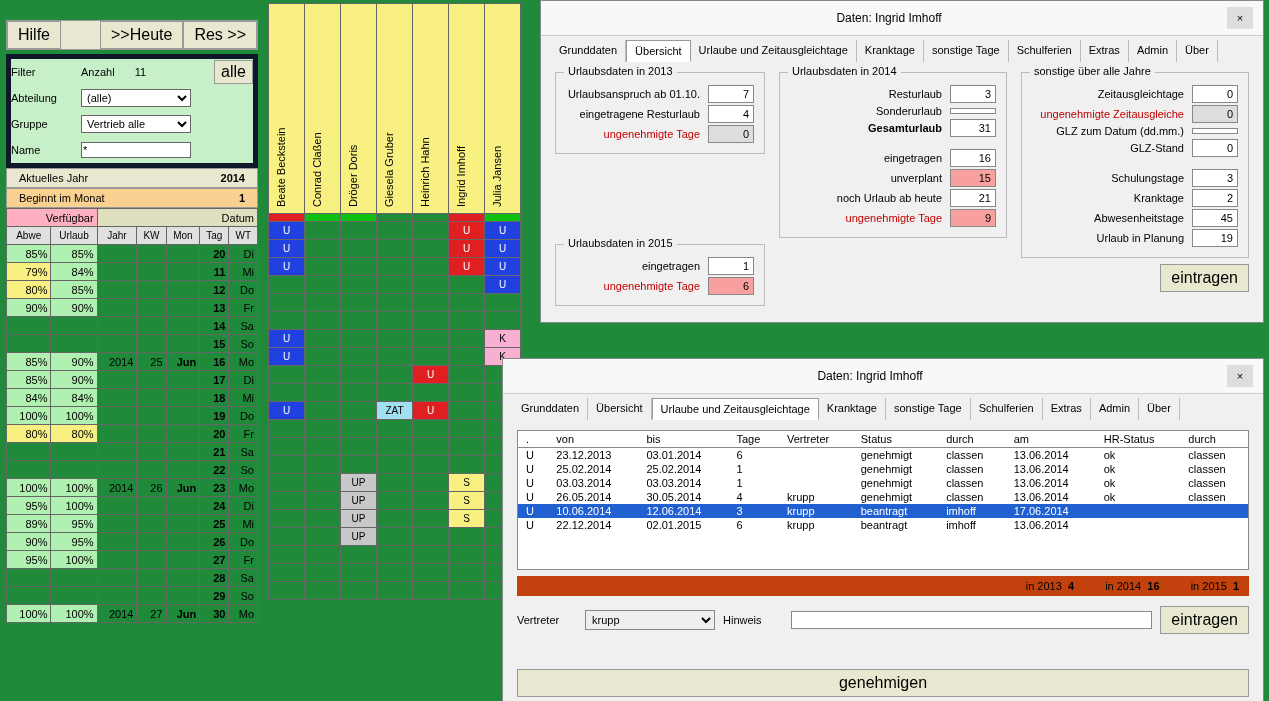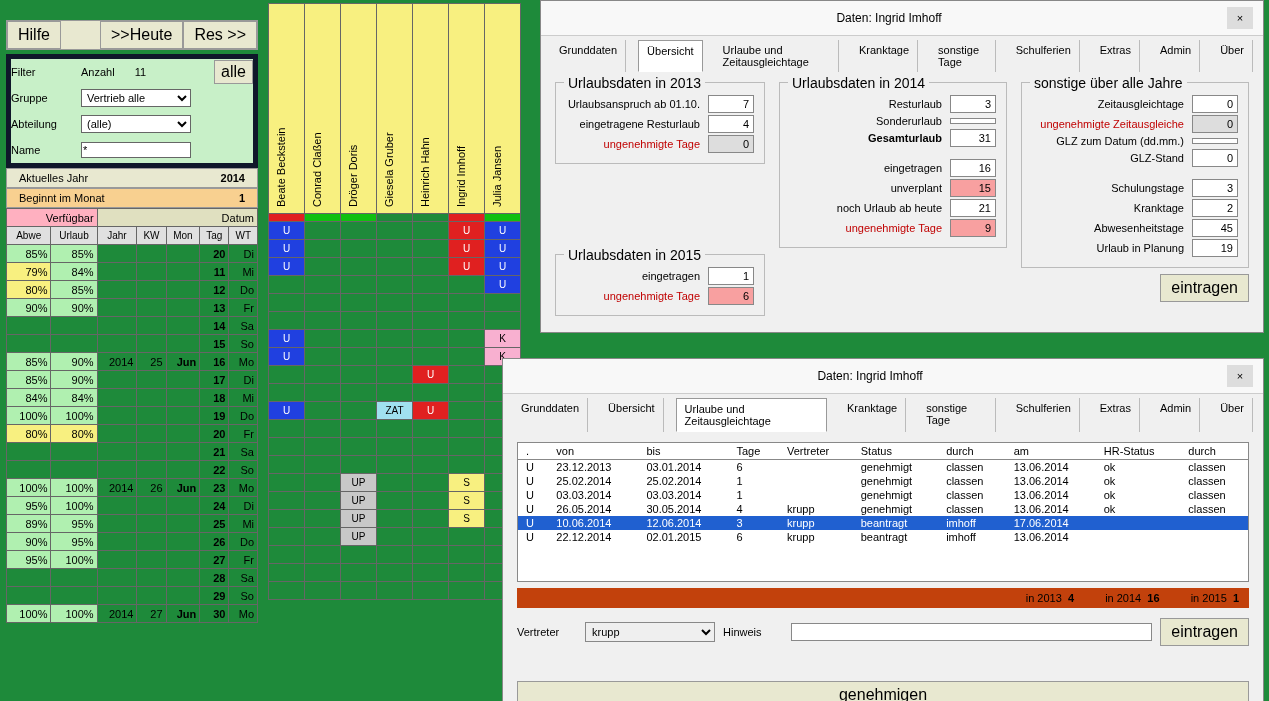--- a/index.html
+++ b/index.html
@@ -40,27 +40,27 @@
 .yel { background: #f8f080; }
 .pnk { background: #f8b0d0; }
 .cyn { background: #a0e0f0; }
 .gry { background: #c8c8c8; }
 
 
 .dlg { position: absolute; background: #f0f0f0; border: 1px solid #888; }
 .dlg-title { background: #f8f8f8; padding: 6px 10px; display: flex; align-items: center; border-bottom: 1px solid #ccc; }
 .dlg-title .t { flex: 1; text-align: center; font-size: 12px; }
 .dlg-close { width: 26px; height: 22px; background: #ddd; text-align: center; line-height: 22px; cursor: pointer; margin-left:auto; }
-.tabs { display: flex; padding: 4px 10px 0 10px; gap: 12px; }
+.tabs { display: flex; padding: 4px 10px 0 10px; gap: 0; }
 .tab { padding: 4px 8px; font-size: 11px; cursor: pointer; border-right: 1px solid #bbb; }
 .tab.active { background: #fff; border: 1px solid #999; border-bottom: 1px solid #fff; }
 .dlg-body { padding: 10px 14px; background: #f0f0f0; }
 
 .grp { border: 1px solid #bbb; padding: 10px 10px 8px 10px; position: relative; margin-bottom: 6px; }
-.grp-t { position: absolute; top: -8px; left: 8px; background: #f0f0f0; padding: 0 4px; font-size: 14px; }
+.grp-t { position: absolute; top: -8px; left: 8px; background: #f0f0f0; padding: 0 4px; font-size: 11px; }
 .row3 { display: flex; gap: 14px; }
 .col3 { flex: 1; }
 .kv { display: flex; align-items: center; margin: 2px 0; }
 .kv .k { flex: 1; text-align: right; padding-right: 8px; font-size: 11px; }
 .kv .v { width: 46px; border: 1px solid #888; background: #fff; padding: 2px 4px; text-align: right; font-size: 11px; }
 .kv .v.hl { background: #f8a0a0; }
 .kv .v.gy { background: #ddd; }
 .rd { color: #c00000; }
 
 .list-tbl { width: 100%; border-collapse: collapse; font-size: 11px; }
@@ -88,26 +88,26 @@
     <button class="btn">Res &gt;&gt;</button>
   </div>
   <div class="filter-area">
     <div class="filter-row">
       <span class="lbl">Filter</span>
       <span>Anzahl</span>
       <span style="margin-left:20px">11</span>
       <button class="btn btn-alle">alle</button>
     </div>
     <div class="filter-row">
+      <span class="lbl">Abteilung</span>
+      <select><option>(alle)</option></select>
+    </div>
+    <div class="filter-row">
       <span class="lbl">Gruppe</span>
       <select><option>Vertrieb alle</option></select>
-    </div>
-    <div class="filter-row">
-      <span class="lbl">Abteilung</span>
-      <select><option>(alle)</option></select>
     </div>
     <div class="filter-row">
       <span class="lbl">Name</span>
       <input value="*" style="">
     </div>
   </div>
   <div class="year-row">
     <span>Aktuelles Jahr</span>
     <span class="y">2014</span>
   </div>

